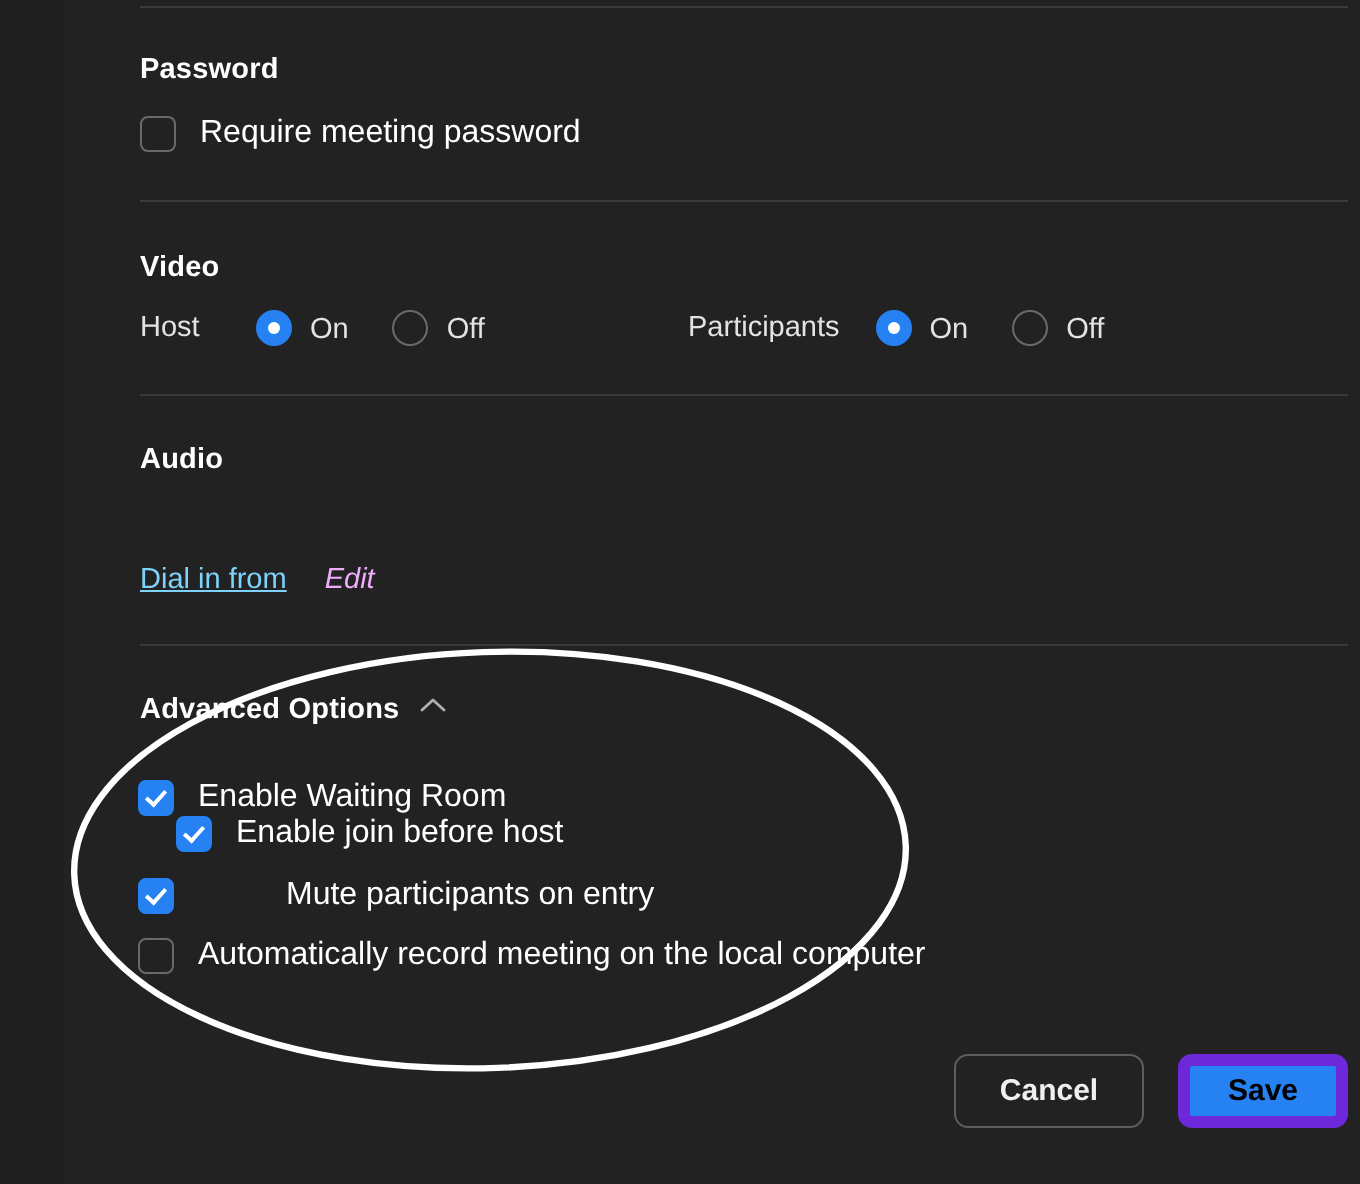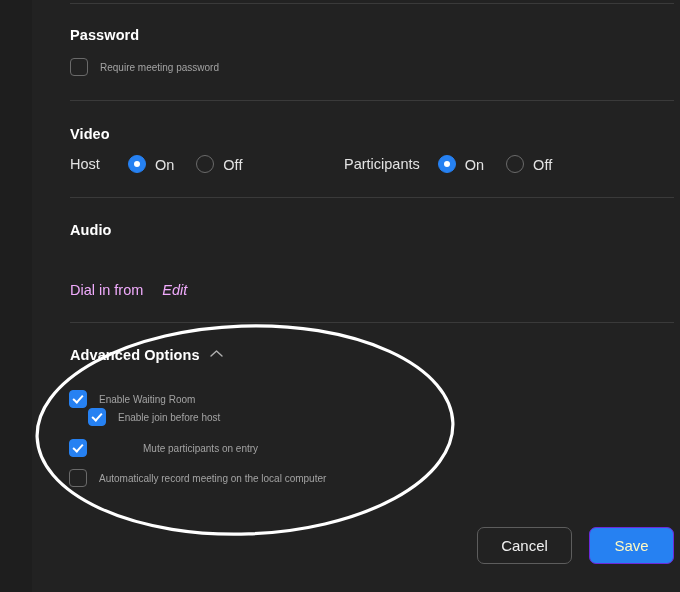--- a/index.html
+++ b/index.html
@@ -84,22 +84,22 @@
     left: 5px;
     top: 2px;
     width: 4px;
     height: 8px;
     border: solid #ffffff;
     border-width: 0 2px 2px 0;
     transform: rotate(42deg);
   }
   .cb-label {
     margin-left: 12px;
-    font-size: 10px;
-    color: #a3a3a3;
+    font-size: 16px;
+    color: #ffffff;
     white-space: nowrap;
   }
   
   .radio {
     width: 18px;
     height: 18px;
     border-radius: 50%;
     box-sizing: border-box;
     flex: none;
     position: relative;
@@ -131,57 +131,58 @@
     white-space: nowrap;
   }
   .radio-group { display: flex; align-items: flex-end; }
   .radio-group + .radio-group { margin-left: 22px; }
   .inline-label {
     font-size: 14.5px;
     color: #e3e3e3;
     white-space: nowrap;
   }
   .muted {
-    color: #f0abfc;
+    color: #7dd3fc;
+    text-decoration: underline;
   }
   .link {
     color: #f0abfc;
     cursor: pointer;
     font-style: italic;
   }
   .chevron {
     margin-left: 10px;
     color: #b0b0b0;
     font-size: 11px;
     line-height: 1;
     display: inline-block;
     transform: translateY(-1px);
   }
   
   .btn {
     position: absolute;
     box-sizing: border-box;
     border-radius: 7px;
     font-size: 15px;
-    font-weight: normal;
+    font-weight: bold;
     display: flex;
     align-items: center;
     justify-content: center;
     cursor: pointer;
     user-select: none;
   }
   .btn-cancel {
     background: transparent;
     border: 1px solid #5d5d5d;
     color: #f0f0f0;
   }
   .btn-save {
     background: #2681f2;
-    border: 1px solid #6d28d9;
-    color: #fef9c3;
+    border: 6px solid #6d28d9;
+    color: #000000;
   }
   
   .annotation {
     position: absolute;
     pointer-events: none;
   }
 </style>
 </head>
 <body>
 

